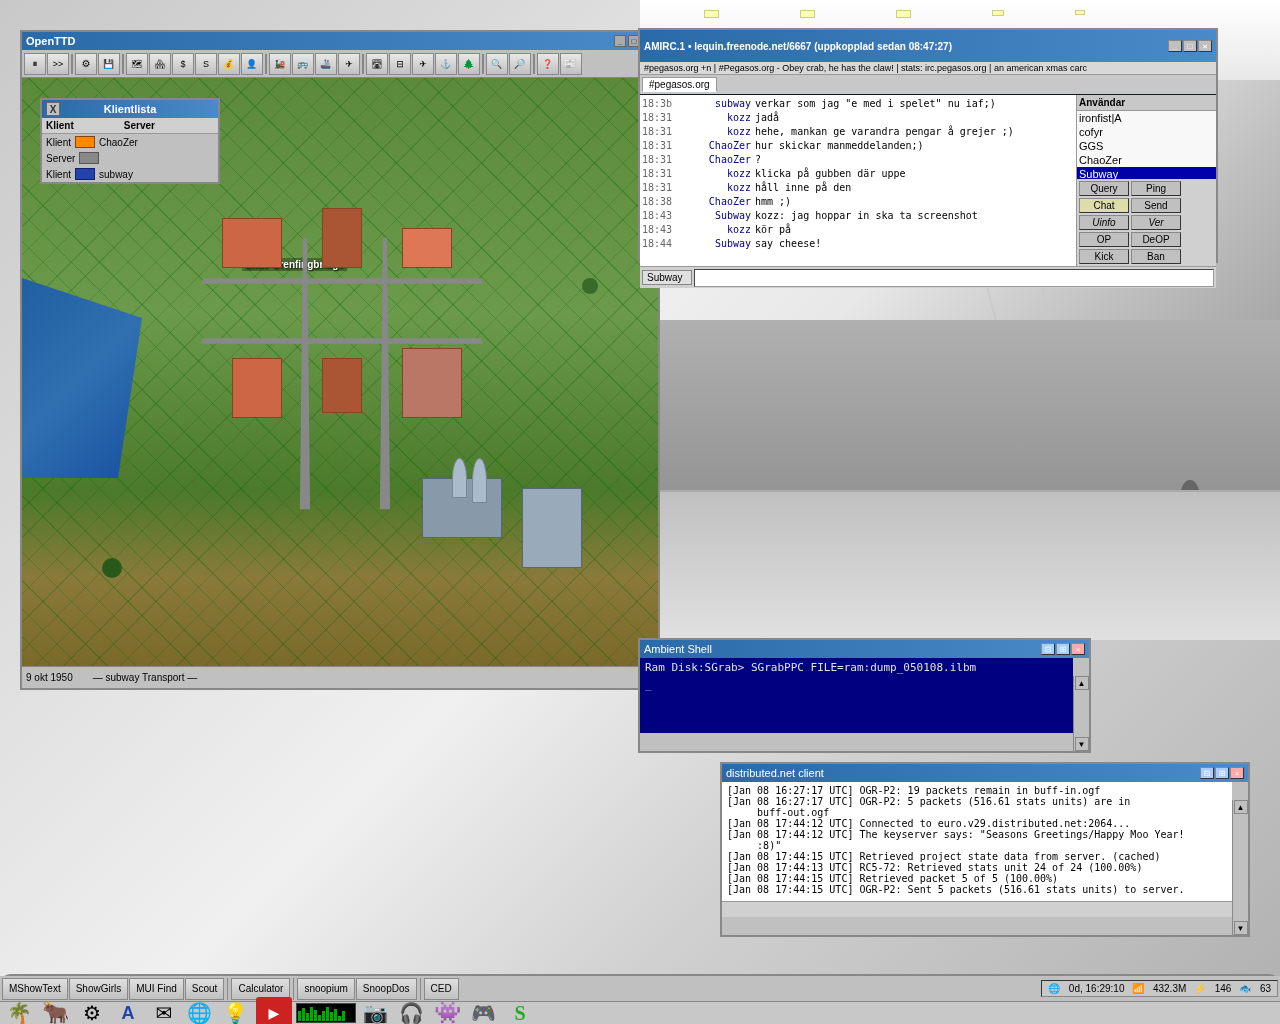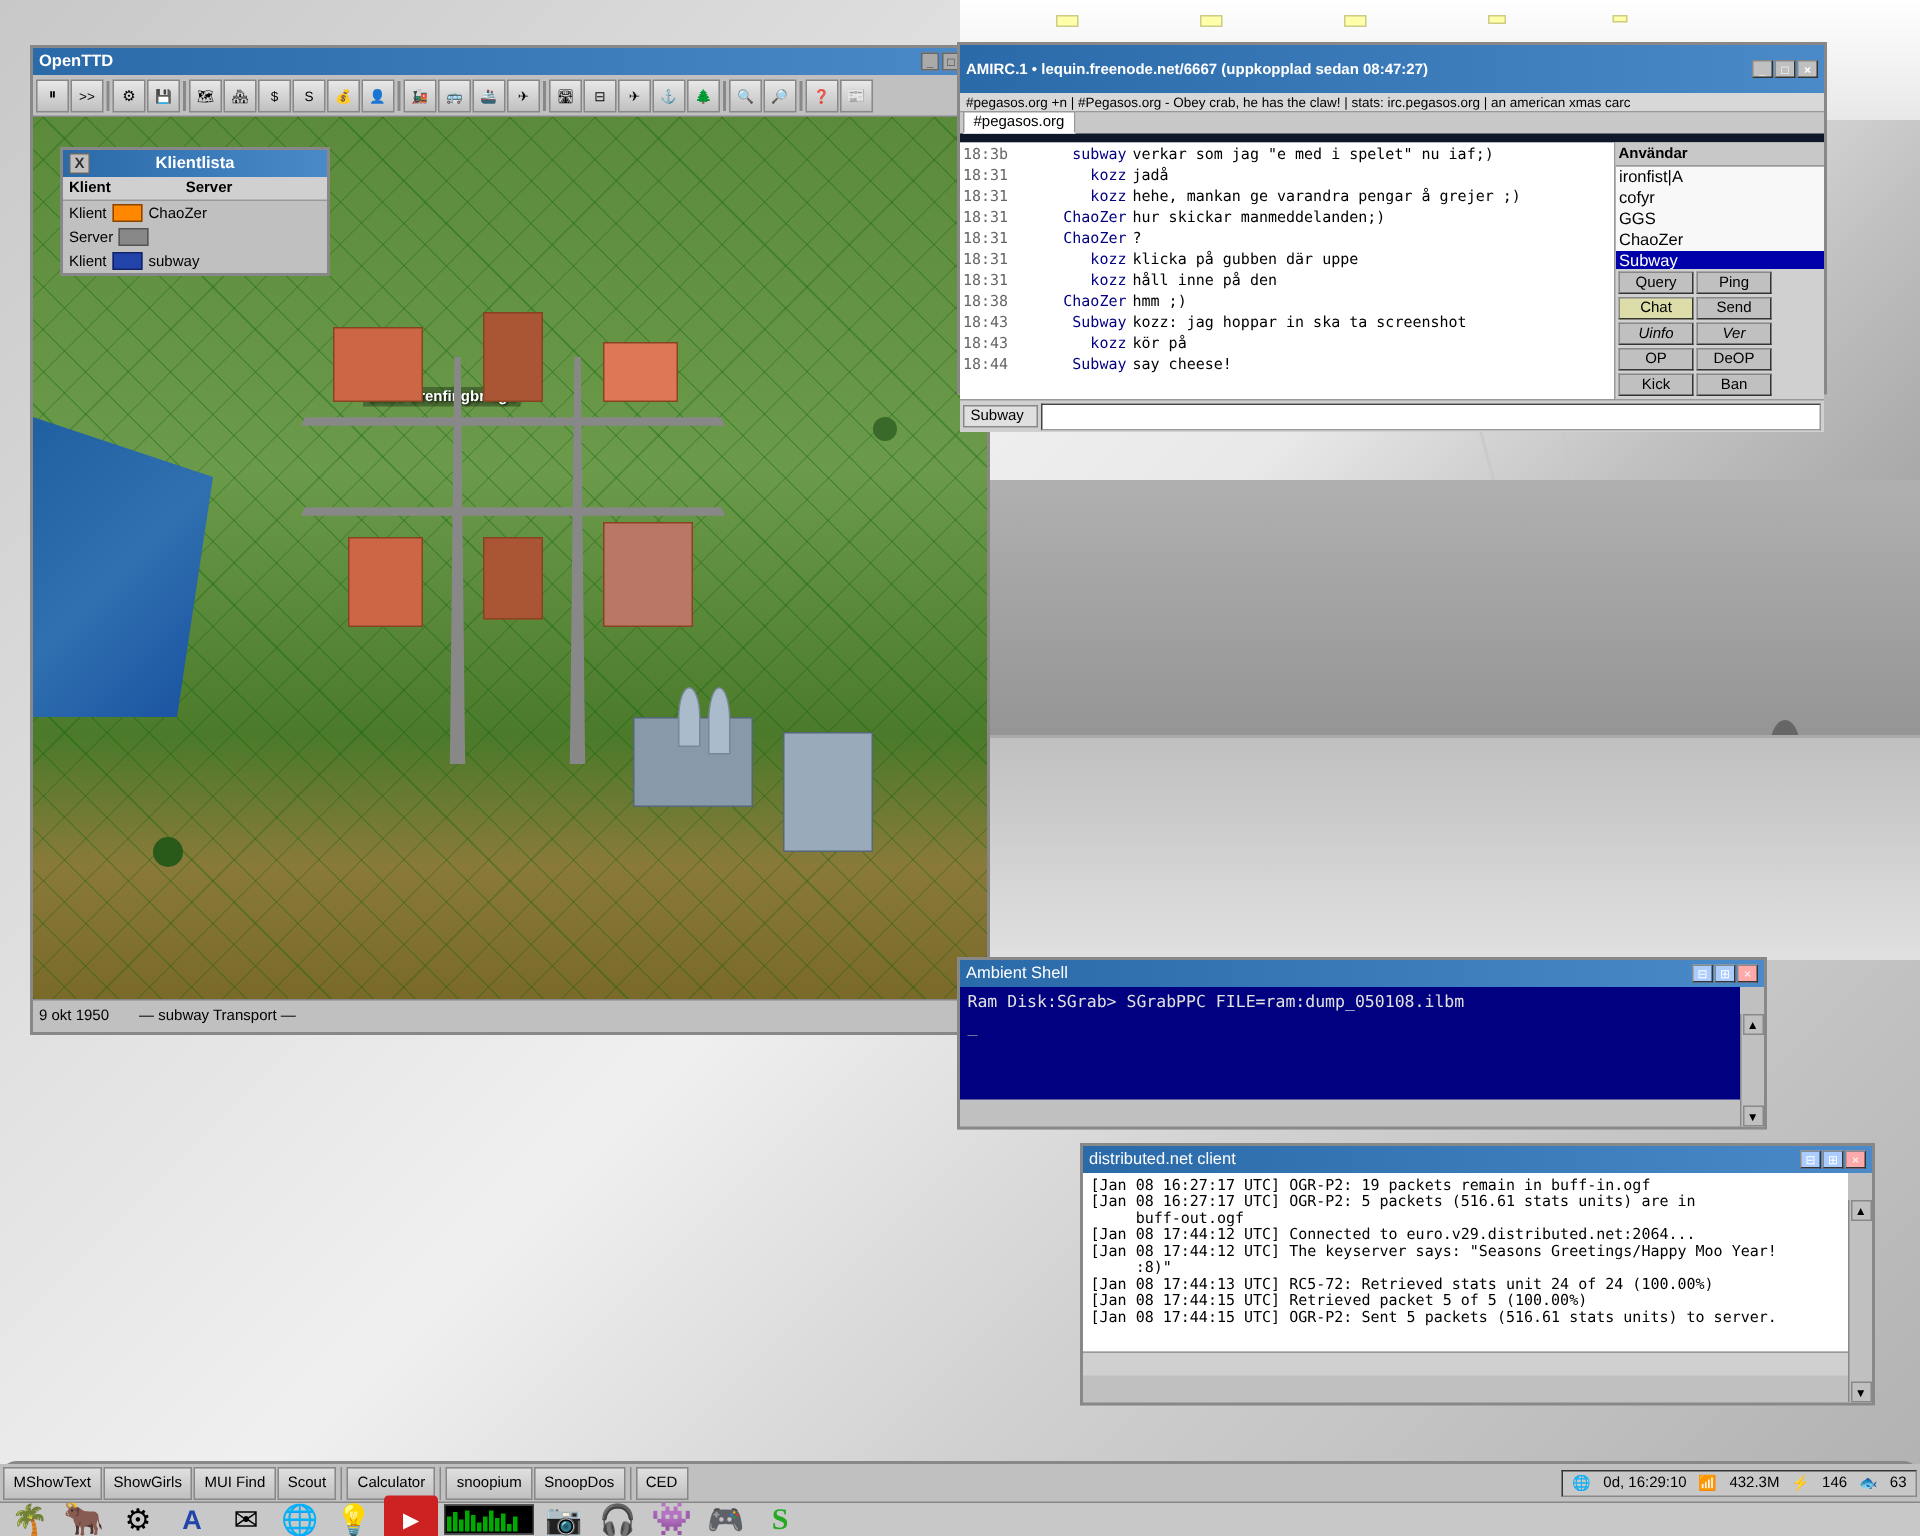--- a/index.html
+++ b/index.html
@@ -240,25 +240,25 @@
       justify-content: space-between;
       height: 18px;
       font-size: 11px;
       font-weight: bold;
     }
 
     .irc-toolbar {
       background: #c8c8c8;
       height: 20px;
       display: flex;
-      align-items: flex-end;
+      align-items: center;
       padding: 0 2px;
       font-size: 10px;
       gap: 2px;
-      border-bottom: 6px solid #0f172a;
+      border-bottom: 1px solid #0f172a;
     }
 
     .irc-channel-tab {
       background: #d8d8d8;
       border: 1px solid #999;
       padding: 1px 6px;
       font-size: 10px;
       cursor: pointer;
     }
 
@@ -324,21 +324,21 @@
       background: white;
       font-size: 10px;
       padding: 1px;
     }
 
     
     .shell-window {
       position: absolute;
       top: 638px;
       left: 638px;
-      width: 540px;
+      width: 453px;
       height: 115px;
       border: 2px solid #888;
       background: #c0c0c0;
     }
 
     .shell-titlebar {
       background: linear-gradient(to right, #2a6aa8, #4a8ac8);
       color: white;
       padding: 2px 4px;
       display: flex;
@@ -850,20 +850,21 @@
     </div>
   </div>
   <div style="position:relative; height:calc(100% - 18px);">
     <div class="dnet-content" style="width:calc(100% - 16px);">
       <div>[Jan 08 16:27:17 UTC] OGR-P2: 19 packets remain in buff-in.ogf</div>
       <div>[Jan 08 16:27:17 UTC] OGR-P2: 5 packets (516.61 stats units) are in</div>
       <div>&nbsp;&nbsp;&nbsp;&nbsp;&nbsp;buff-out.ogf</div>
       <div>[Jan 08 17:44:12 UTC] Connected to euro.v29.distributed.net:2064...</div>
       <div>[Jan 08 17:44:12 UTC] The keyserver says: "Seasons Greetings/Happy Moo Year!</div>
       <div>&nbsp;&nbsp;&nbsp;&nbsp;&nbsp;:8)"</div>
+      <div>[Jan 08 17:44:15 UTC] Retrieved project state data from server. (cached)</div>
       <div>[Jan 08 17:44:13 UTC] RC5-72: Retrieved stats unit 24 of 24 (100.00%)</div>
       <div>[Jan 08 17:44:15 UTC] Retrieved packet 5 of 5 (100.00%)</div>
       <div>[Jan 08 17:44:15 UTC] OGR-P2: Sent 5 packets (516.61 stats units) to server.</div>
 
     </div>
     <div class="dnet-scrollbar">
       <div class="scroll-btn">▲</div>
       <div style="flex:1; background:#c8c8c8;"></div>
       <div class="scroll-btn">▼</div>
     </div>

